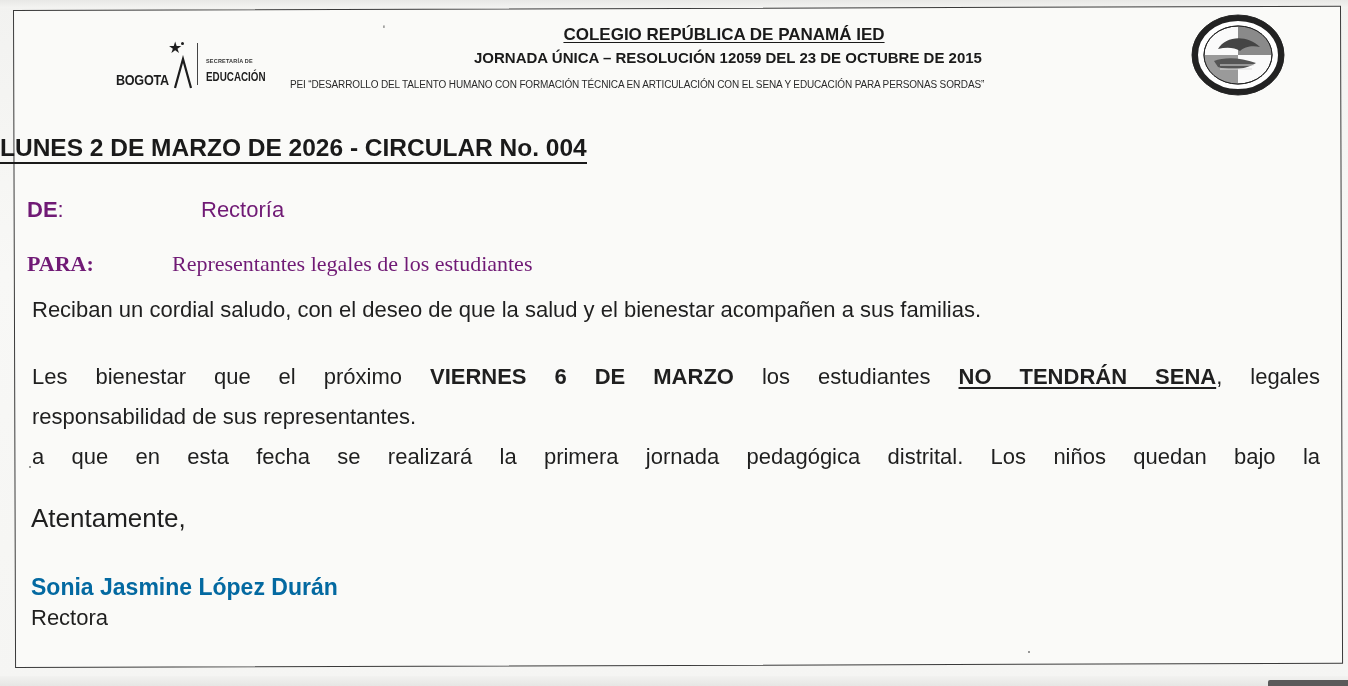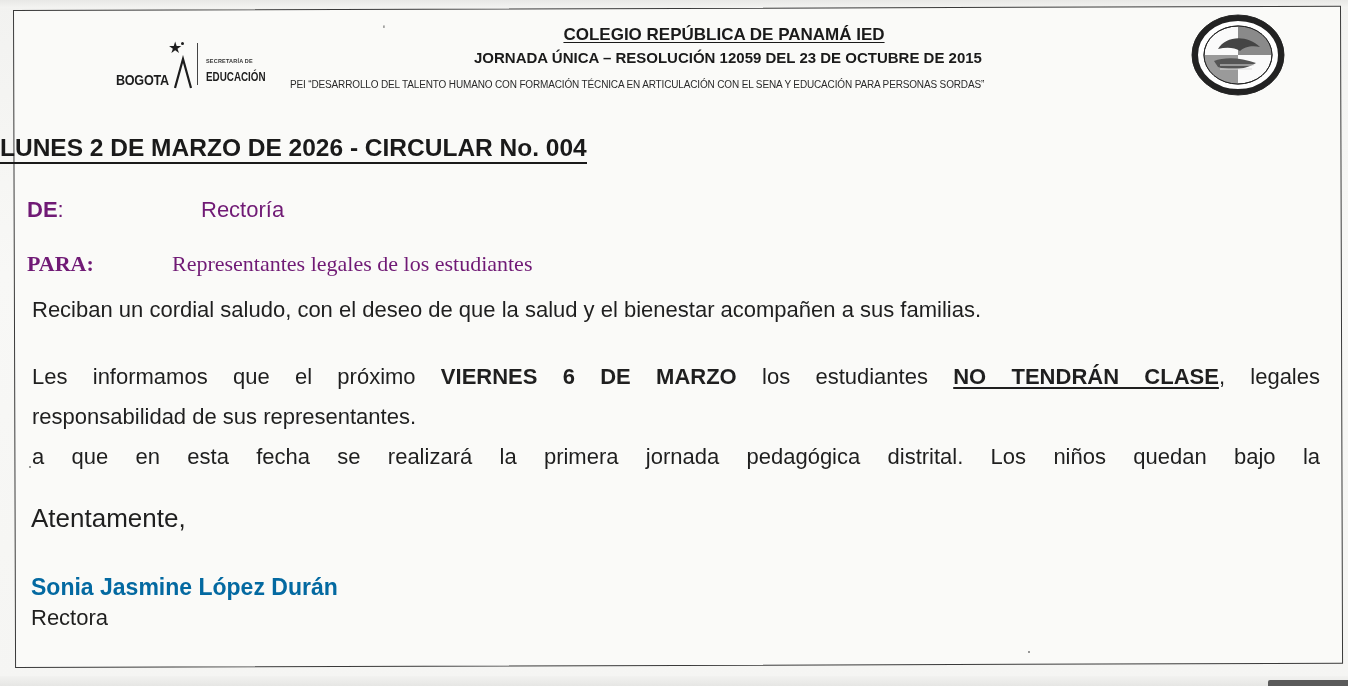--- a/index.html
+++ b/index.html
@@ -308,21 +308,21 @@
 </div>
 
 <div class="meta-row" style="top:251px;font-family:Liberation Serif, serif;">
   <span class="meta-label">PARA:</span>
   <span class="meta-value" style="left:133px;top:0;margin-left:12px;">Representantes legales de los estudiantes</span>
 </div>
 
 <div class="body-text" style="top:297px;">Reciban un cordial saludo, con el deseo de que la salud y el bienestar acompañen a sus familias.</div>
 
 <div class="para2">
-  <span class="line"><span>Les informamos que el próximo </span><span class="strong">VIERNES 6 DE MARZO</span><span> los estudiantes </span><span class="strong-u">NO TENDRÁN CLASE</span><span>, legales</span></span>
+  <span class="line"><span>Les bienestar que el próximo </span><span class="strong">VIERNES 6 DE MARZO</span><span> los estudiantes </span><span class="strong-u">NO TENDRÁN SENA</span><span>, legales</span></span>
   <span class="line last">responsabilidad de sus representantes.</span>
   <span class="line">a que en esta fecha se realizará la primera jornada pedagógica distrital. Los niños quedan bajo la</span>
 </div>
 
 <div class="closing">Atentamente,</div>
 <div class="signer-name">Sonia Jasmine López Durán</div>
 <div class="signer-title">Rectora</div>
 
 <span class="speck" style="left:1028px;top:651px;"></span>
 <span class="speck" style="left:29px;top:466px;"></span>

